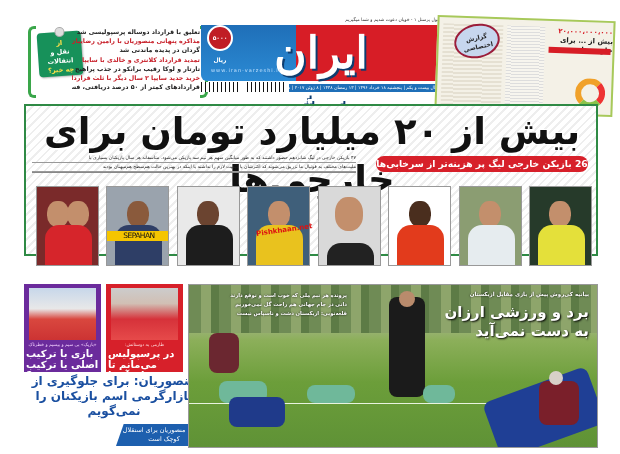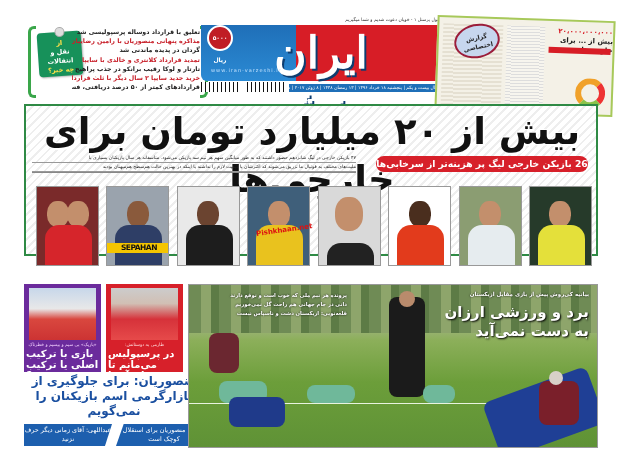--- a/index.html
+++ b/index.html
@@ -39,21 +39,21 @@
 
 #panel{left:24px;top:104px;width:574px;height:152px;border:2px solid #2f8a45;background:repeating-linear-gradient(135deg,#fff 0 4px,#eeeeee 4px 6px)}
 #headline{position:absolute;left:6px;top:2px;width:560px;text-align:center;direction:rtl;font-family:"DejaVu Sans",sans-serif;font-weight:bold;font-size:37px;line-height:48px;color:#111;letter-spacing:-1px;text-shadow:2px 2px 0 #fff,-1px -1px 0 #fff}
 #sub-red{position:absolute;right:8px;top:50px;width:212px;height:16px;background:#d7202a;border-radius:8px;color:#fff;font-size:9.2px;font-weight:bold;line-height:16px;direction:rtl;text-align:center;white-space:nowrap}
 #lead{position:absolute;left:6px;top:48px;width:324px;font-size:4.7px;line-height:8px;color:#222;direction:rtl;text-align:right;border-bottom:1px solid #888}
 #lead div{white-space:nowrap;overflow:hidden;border-bottom:1px solid #999}
 #photos{position:absolute;left:10px;top:80px;width:556px;height:80px;display:flex;justify-content:space-between}
 .ph{width:63px;height:80px;border:1px solid #999;position:relative;overflow:hidden}
 .ph .head{position:absolute;left:50%;top:14px;width:22px;height:26px;margin-left:-11px;border-radius:45%;background:#c38f6c}
 .ph .body{position:absolute;left:8px;top:38px;width:47px;height:44px;border-radius:14px 14px 0 0}
-.ph .lbl{position:absolute;left:0;bottom:12px;width:63px;height:10px;background:#f5c500;color:#111;font-size:7.5px;font-weight:bold;text-align:center;line-height:10px;letter-spacing:-0.5px}
+.ph .lbl{position:absolute;left:0;bottom:24px;width:63px;height:10px;background:#f5c500;color:#111;font-size:7.5px;font-weight:normal;text-align:center;line-height:10px;letter-spacing:-0.5px}
 .wm{position:absolute;left:220px;top:40px;color:#d11;font-size:7px;font-weight:bold;transform:rotate(-8deg)}
 
 #box-purple{left:24px;top:284px;width:77px;height:88px;background:#6b2b9c}
 #box-red{left:106px;top:284px;width:77px;height:88px;background:#d7202a}
 .boximg{position:absolute;left:5px;top:4px;width:67px;height:52px;background:linear-gradient(#bfc9d6,#e8d2c6)}
 .boxkick{position:absolute;left:2px;top:58px;width:73px;font-size:4.5px;color:#f3d0ff;text-align:center;direction:rtl;white-space:nowrap}
 .boxtitle{position:absolute;left:2px;top:64px;width:73px;font-size:10px;font-weight:bold;color:#fff;text-align:left;direction:rtl;line-height:11px}
 #mans{left:24px;top:374px;width:180px;direction:rtl;text-align:center;font-size:12px;font-weight:bold;color:#1a4fa0;line-height:15px}
 #quotes{left:24px;top:424px;width:188px;height:22px}
 .q{position:absolute;top:0;height:22px;background:#1d5fae;color:#fff;font-size:6.4px;text-align:center;direction:rtl;line-height:9px;padding-top:2px}
@@ -169,21 +169,20 @@
   <div class="boxtitle">بازی با ترکیب اصلی یا ترکیب برنده؟</div>
 </div>
 <div id="box-red" class="abs">
   <div class="boximg" style="background:linear-gradient(#ccc 0,#d1bfb4 30%,#d6323a 60%,#e64a4a 100%)"></div>
   <div class="boxkick" style="color:#ffd9d9">طارمی به دوستانش:</div>
   <div class="boxtitle">در پرسپولیس می‌مانم تا قهرمان آسیا شوم</div>
 </div>
 
 <div id="mans" class="abs">منصوریان: برای جلوگیری از بازارگرمی اسم بازیکنان را نمی‌گویم</div>
 <div id="quotes" class="abs">
-  <div class="q" style="left:0;width:88px;clip-path:polygon(0 0,100% 0,92% 100%,0 100%)">عبداللهی: آقای زمانی دیگر حرف نزنید</div>
   <div class="q" style="left:92px;width:96px;clip-path:polygon(8% 0,100% 0,100% 100%,0 100%)">زمانی: منصوریان برای استقلال کوچک است</div>
 </div>
 
 <div id="bigphoto" class="abs">
   <div class="trees"></div>
   <div class="line" style="left:0;top:118px;width:410px"></div>
   <div class="caption">
     <div>پرونده هر تیم ملی که خوب است و توقع دارند</div>
     <div>دانی در جام جهانی هم راحت گل نمی‌خوریم</div>
     <div>قلعه‌نویی: ازبکستان دشت و ناسپاس نیست</div>

